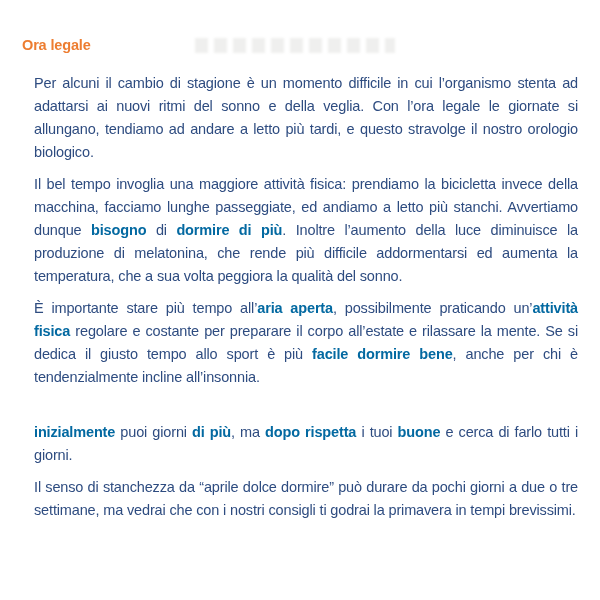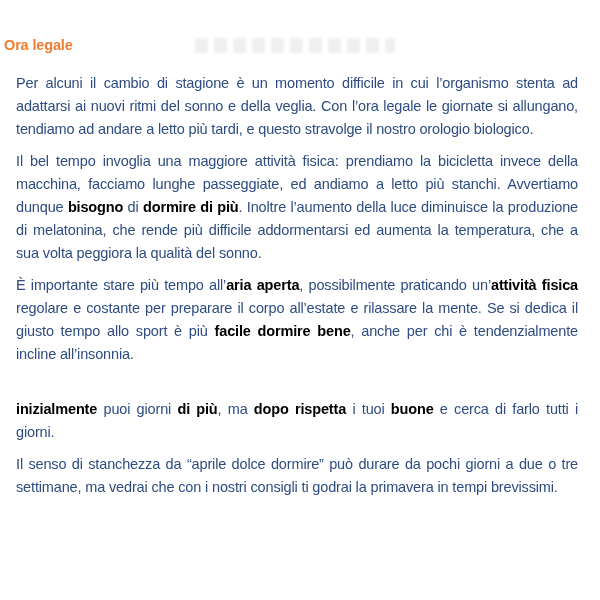--- a/index.html
+++ b/index.html
@@ -1,21 +1,21 @@
 <!DOCTYPE html>
 <html><head>
 <meta charset="utf-8">
 <style>
   html, body { margin: 0; padding: 0; background: #ffffff; }
   .page {
     position: relative;
     width: 600px;
     height: 592px;
     box-sizing: border-box;
-    padding: 34px 22px 0 4px;
+    padding: 34px 22px 0 22px;
     background: #ffffff;
     overflow: hidden;
     font-family: "Liberation Sans", sans-serif;
     font-size: 14.5px;
     line-height: 23px;
     letter-spacing: -0.15px;
     color: #2e4c80;
   }
   .heading {
     font-weight: bold;
@@ -24,21 +24,21 @@
     line-height: 23px;
     margin: 0 0 15px 0;
     text-align: left;
   }
   .heading.second { margin: 6px 0 13px 0; }
   p.body-par {
     margin: 0 0 9px 12px;
     text-align: justify;
   }
   p.body-par:last-child { margin-bottom: 0; }
-  .b { font-weight: bold; color: #000000; }
+  .b { font-weight: bold; color: #0369a1; }
   .i { }
   .ghost-artifact {
     position: absolute;
     left: 195px;
     top: 38px;
     width: 200px;
     height: 15px;
     background: repeating-linear-gradient(
       90deg,
       rgba(185, 185, 178, 0.22) 0px, rgba(185, 185, 178, 0.22) 13px,

